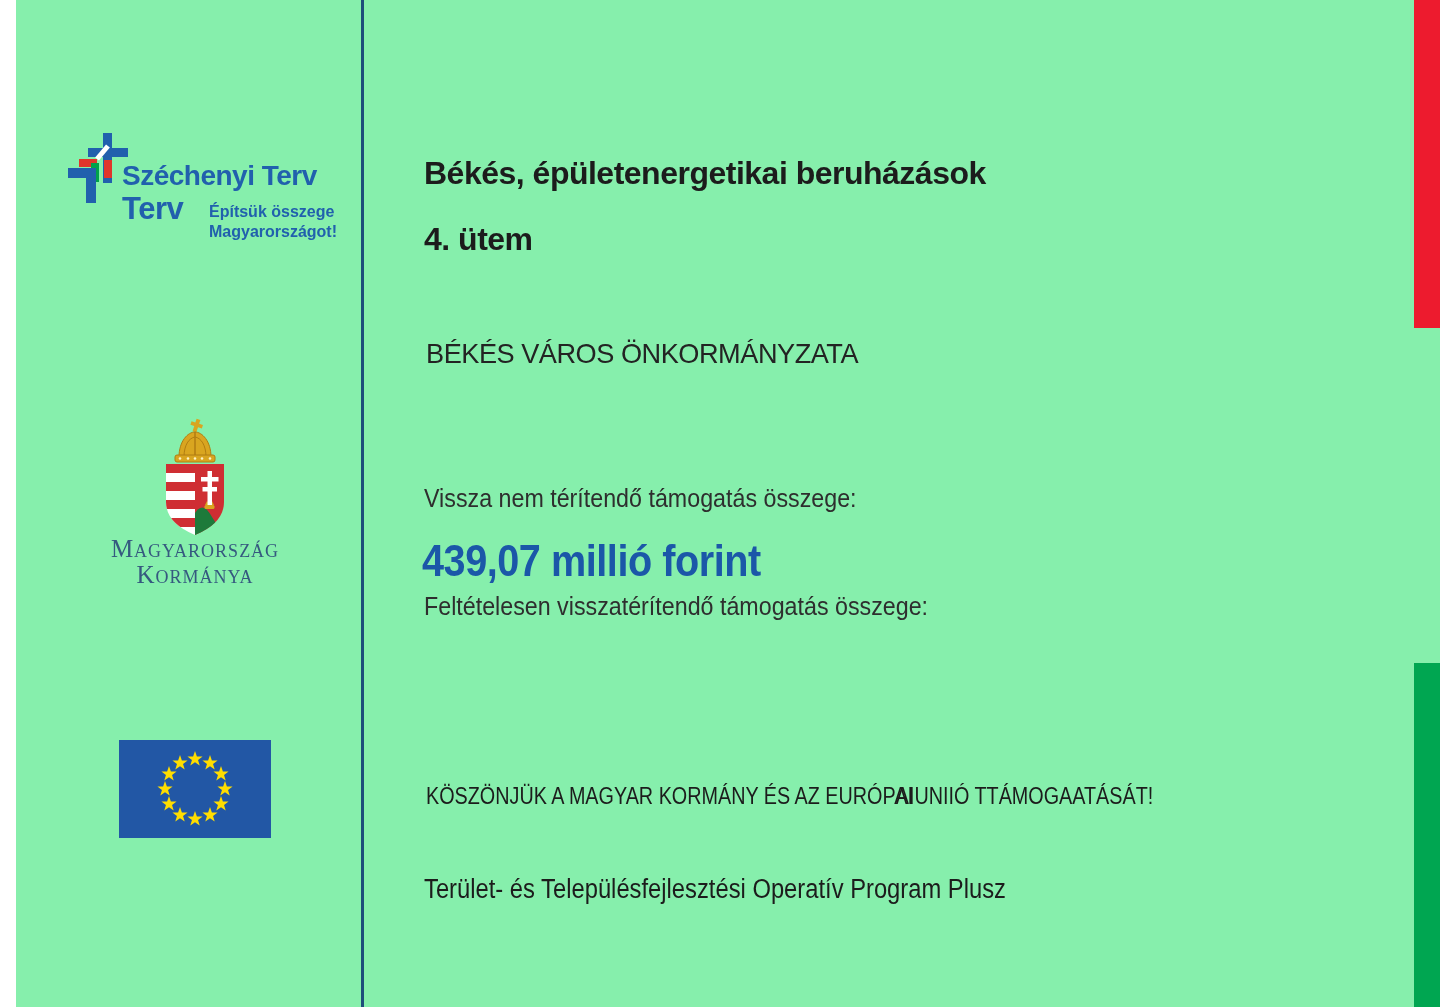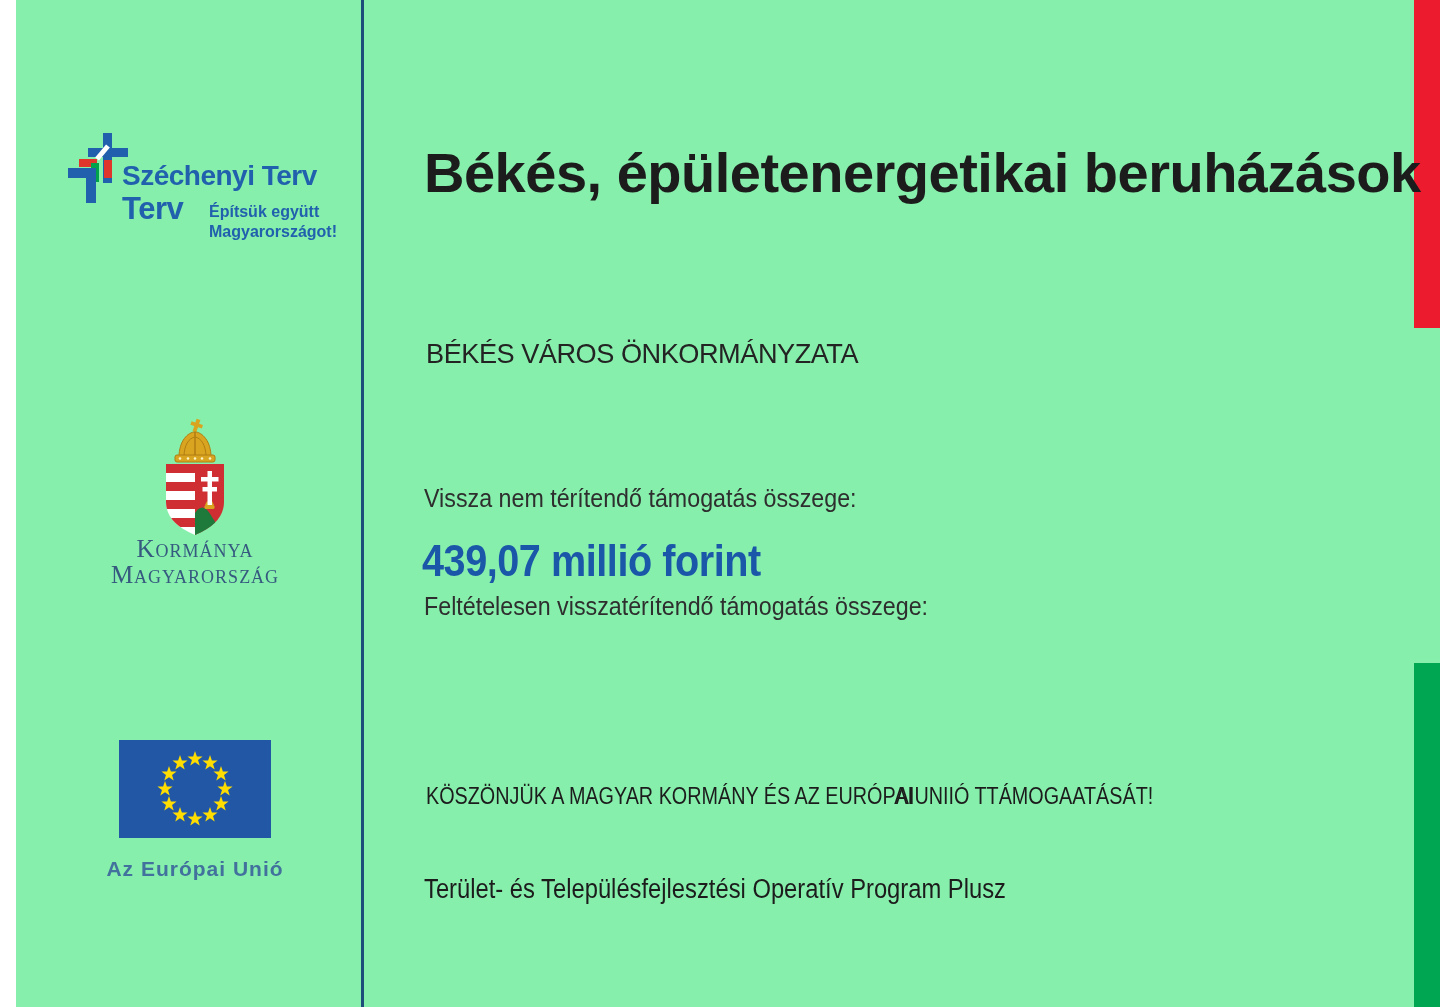--- a/index.html
+++ b/index.html
@@ -76,21 +76,21 @@
   .eu-text {
     position: absolute; left: 28px; top: 855px; width: 302px;
     text-align: center;
     font-size: 21px; line-height: 27px;
     color: #41719c; letter-spacing: 1px; font-weight: bold;
   }
 
   
   .title {
     position: absolute; left: 408px; top: 140px;
-    font-size: 56px; font-weight: bold; color: #1c1c1c;
+    font-size: 32px; font-weight: bold; color: #1c1c1c;
     line-height: 66px; letter-spacing: -0.5px;
   }
   .beneficiary {
     position: absolute; left: 410px; top: 338px;
     font-size: 28px; color: #232323; letter-spacing: -0.5px;
     transform: scaleX(0.97); transform-origin: left;
   }
   .grant-label {
     position: absolute; left: 408px; top: 484px;
     font-size: 25px; color: #2e2e2e;
@@ -133,21 +133,21 @@
     <div class="b st-slash"></div>
     <div class="b st-red-h"></div>
     <div class="b st-red-v"></div>
     <div class="b st-green-v"></div>
     <div class="b st-l-h"></div>
     <div class="b st-l-v"></div>
   </div>
   <div class="st-name1">Széchenyi Terv</div>
   <div class="st-name2">Terv</div>
   <div class="st-tagline">
-    <div>Építsük együtt</div>
+    <div>Építsük összege</div>
     <div>Magyarországot!</div>
   </div>
 
   <svg class="coa" width="66" height="120" viewBox="0 0 66 120" xmlns="http://www.w3.org/2000/svg">
 
     <g transform="rotate(18 34 10)" fill="#d9a520">
       <rect x="32" y="2" width="4" height="13"></rect>
       <rect x="28" y="6" width="12" height="3.5"></rect>
     </g>
 
@@ -182,22 +182,22 @@
 
       <rect x="42.5" y="88" width="10" height="4" rx="1.5" fill="#d9a520"></rect>
       <path d="M43 88 L45 84 L47.5 87 L50 84 L52 88 Z" fill="#d9a520"></path>
 
       <rect x="45.5" y="54" width="4.5" height="34" fill="#ffffff"></rect>
       <rect x="39" y="60" width="17.5" height="4.5" fill="#ffffff"></rect>
       <rect x="40.5" y="70" width="14.5" height="4.5" fill="#ffffff"></rect>
     </g>
   </svg>
   <div class="gov-text">
+    <div>Magyarország</div>
     <div>Kormánya</div>
-    <div>Magyarország</div>
   </div>
 
   <svg class="eu-flag" width="152" height="98" viewBox="0 0 152 98" xmlns="http://www.w3.org/2000/svg">
     <defs>
       <path id="star" d="M0,-8 L1.88,-2.59 L7.61,-2.47 L3.04,0.99 L4.7,6.47 L0,3.2 L-4.7,6.47 L-3.04,0.99 L-7.61,-2.47 L-1.88,-2.59 Z" fill="#ffdd00"></path>
     </defs>
     <rect width="152" height="98" fill="#2257a5"></rect>
     <use href="#star" transform="translate(76,19)"></use>
     <use href="#star" transform="translate(91,23)"></use>
     <use href="#star" transform="translate(102,34)"></use>
@@ -205,25 +205,25 @@
     <use href="#star" transform="translate(102,64)"></use>
     <use href="#star" transform="translate(91,75)"></use>
     <use href="#star" transform="translate(76,79)"></use>
     <use href="#star" transform="translate(61,75)"></use>
     <use href="#star" transform="translate(50,64)"></use>
     <use href="#star" transform="translate(46,49)"></use>
     <use href="#star" transform="translate(50,34)"></use>
     <use href="#star" transform="translate(61,23)"></use>
   </svg>
   <div class="eu-text">
-    <div>Az Európai Unió</div>
   </div>
 
   <div class="title">
     <div>Békés, épületenergetikai beruházások</div>
+    <div>4. ütem</div>
   </div>
 
   <div class="beneficiary">BÉKÉS VÁROS ÖNKORMÁNYZATA</div>
 
   <div class="grant-label">Vissza nem térítendő támogatás összege:</div>
   <div class="grant-amount">439,07 millió forint</div>
   <div class="conditional-label">Feltételesen visszatérítendő támogatás összege:</div>
 
   <div class="thanks">
     <span class="part1">KÖSZÖNJÜK A MAGYAR KORMÁNY ÉS AZ EURÓPAI</span><span class="part2">AIUNIIÓ TTÁMOGAATÁSÁT!</span>

